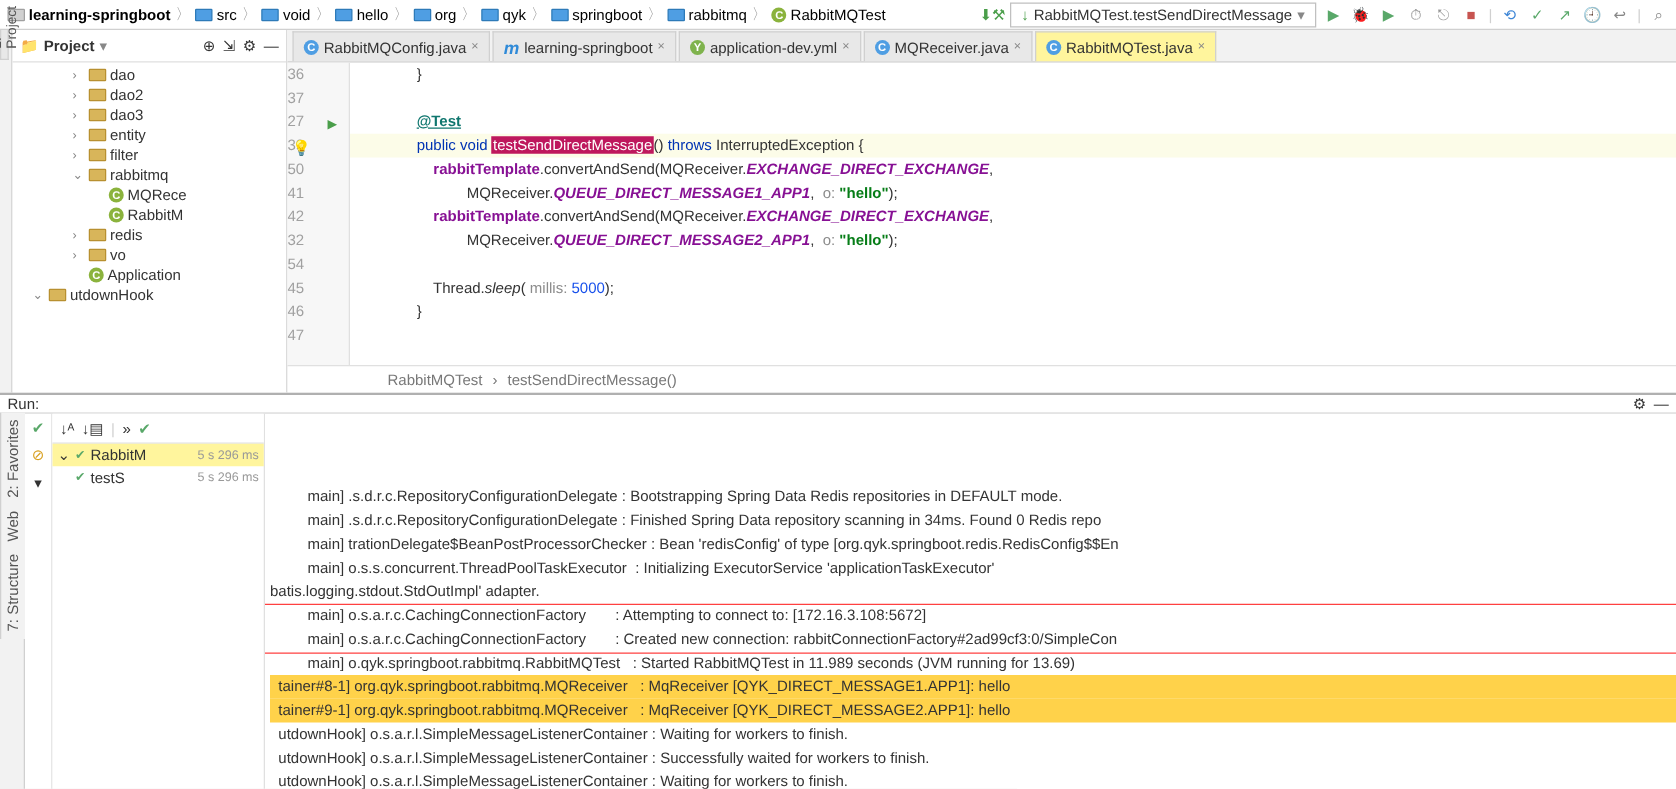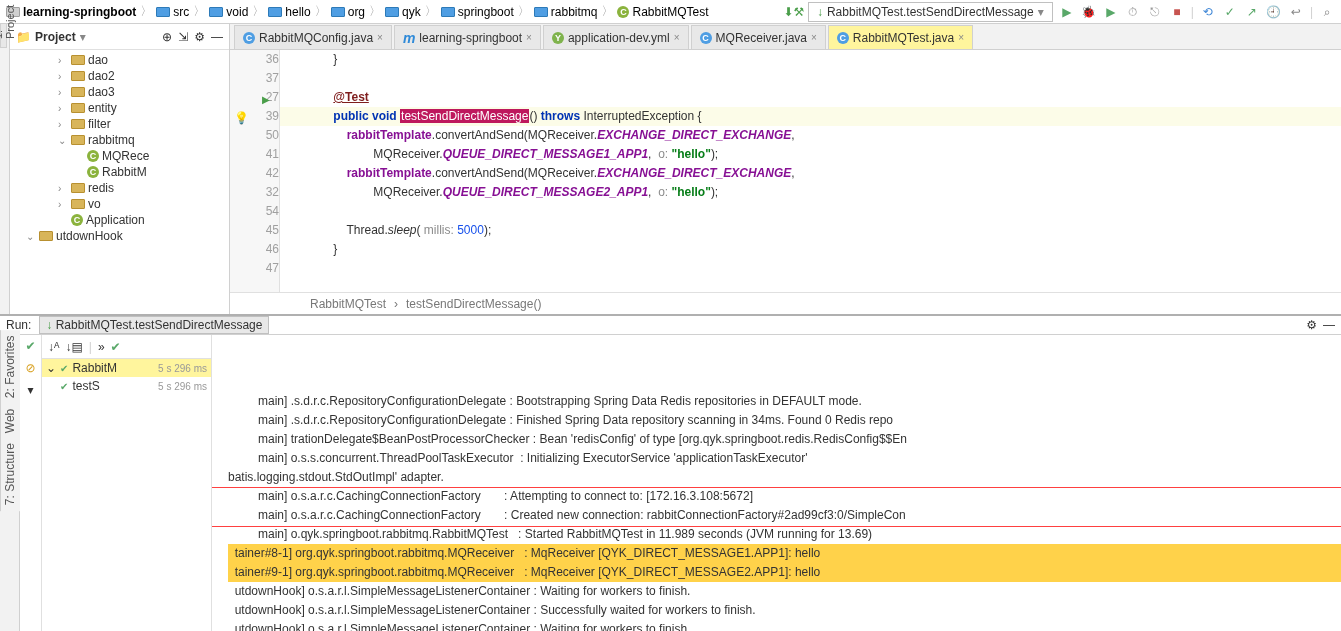--- a/index.html
+++ b/index.html
@@ -26,49 +26,49 @@
 .tree-item .class-c { width:12px; height:12px; border-radius:50%; background:#8bb33d; color:#fff; font-size:9px; text-align:center; line-height:12px; font-weight:bold; }
 .editor-area { flex:1; display:flex; flex-direction:column; background:#fff; }
 .tab-bar { height:26px; background:#f2f2f2; border-bottom:1px solid #d0d0d0; display:flex; align-items:flex-end; padding-left:4px; }
 .tab { height:24px; padding:0 8px; border:1px solid #d0d0d0; border-bottom:none; background:#e8e8e8; display:flex; align-items:center; gap:4px; margin-right:2px; font-size:11px; cursor:pointer; }
 .tab.active { background:#fff59d; }
 .tab .close { color:#888; font-size:10px; }
 .tab .icon-c { width:12px; height:12px; border-radius:50%; background:#4f9ee3; color:#fff; font-size:9px; text-align:center; line-height:12px; font-weight:bold; }
 .tab .icon-m { color:#2f8ad8; font-weight:bold; font-style:italic; font-size:14px; }
 .tab .icon-y { width:12px; height:12px; border-radius:50%; background:#7fb34d; color:#fff; font-size:9px; text-align:center; line-height:12px; font-weight:bold; }
 .code-wrap { flex:1; display:flex; overflow:hidden; }
-.gutter { width:50px; background:#f7f7f7; border-right:1px solid #e0e0e0; text-align:right; padding-right:0; color:#a0a0a0; font-family:Consolas,monospace; font-size:13px; line-height:19px; position:relative; }
+.gutter { width:50px; background:#f7f7f7; border-right:1px solid #e0e0e0; padding-right:10px; color:#a0a0a0; font-family:Consolas,monospace; font-size:13px; line-height:19px; position:relative; }
 .gutter .ln { height:19px; }
 .gutter .run-mark { position:absolute; left:32px; color:#4a9e4a; font-size:10px; }
 .gutter .bulb { position:absolute; left:4px; color:#d8a020; font-size:12px; }
 .code { flex:1; font-family:Consolas,monospace; font-size:13px; line-height:19px; padding-left:40px; white-space:pre; position:relative; }
 .code .hl-line { background:#fcfce8; position:absolute; left:0; right:0; height:19px; z-index:0; }
 .code .line { position:relative; z-index:1; height:19px; }
-.k { color:#0033b3; font-weight:bold; }
-.ann { color:#7f1d1d; font-weight:bold;text-decoration:underline; }
+.k { color:#0033b3; font-weight:normal; }
+.ann { color:#0f766e; font-weight:bold;text-decoration:underline; }
 .str { color:#067d17; font-weight:bold; }
 .fld { color:#871094; font-weight:bold; }
 .cst { color:#871094; font-style:italic; font-weight:bold; }
 .it { font-style:italic; }
 .num { color:#1750eb; }
 .gray { color:#8c8c8c; }
 .sel { background:#be185d; color:#fff; padding:0 1px; }
 .crumb { height:22px; border-top:1px solid #e0e0e0; display:flex; align-items:center; padding-left:80px; color:#787878; gap:8px; }
 .run-panel { border-top:2px solid #b0b0b0; display:flex; flex-direction:column; height:317px; }
 .run-head { height:24px; background:#fff; border-bottom:1px solid #d0d0d0; display:flex; align-items:center; gap:8px; padding:0 6px; }
 .run-body { flex:1; display:flex; }
 .run-left { width:20px; background:#f2f2f2; border-right:1px solid #d0d0d0; display:flex; flex-direction:column; align-items:center; gap:10px; padding-top:4px; }
 .run-test-tree { width:170px; background:#fff; border-right:1px solid #e0e0e0; }
 .run-toolbar { height:24px; border-bottom:1px solid #e0e0e0; display:flex; align-items:center; gap:6px; padding:0 6px; background:#fff; }
 .test-item { display:flex; align-items:center; gap:4px; padding:2px 4px; font-size:11px; }
 .test-item .ok { color:#59a869; font-size:10px; }
 .test-item .time { color:#999; margin-left:auto; font-size:10px; }
 .test-item.sel-row { background:#fff59d; }
 .console { flex:1; font-family:Consolas,monospace; font-size:13px; line-height:19px; overflow:hidden; padding-left:4px; background:#fff; position:relative; white-space:pre; }
-.console .c-line { height:19px;margin-left:12px; }
+.console .c-line { height:19px; }
 .hl-y { background:#ffd24a; }
 .red-box { position:absolute; border:1px solid #ff4040; pointer-events:none; }
 </style>
 </head>
 <body>
 
 <div class="row breadcrumb">
   <div id="bc-items" class="row" style="gap:4px">
       <span class="item">
         <span class="folder-icon gray"></span>
@@ -270,23 +270,20 @@
       <span>RabbitMQTest</span>
         <span>›</span>
         <span>testSendDirectMessage()</span>
     </div>
   </div>
 </div>
 
 <div class="run-panel">
   <div class="run-head">
     <span>Run:</span>
-    <span style="background:#e8e8e8;border:1px solid #c0c0c0;padding:1px 6px">
-      <span style="color:#4a9e4a">↓</span> <span>RabbitMQTest.testSendDirectMessage</span>
-    </span>
     <span style="margin-left:auto;display:flex;gap:6px">
       <span>⚙</span>
       <span>—</span>
     </span>
   </div>
   <div class="run-body">
     <div class="run-left">
       <span style="color:#59a869">▶</span>
       <span style="color:#999">⟳</span>
       <span style="color:#999">⧉</span>

